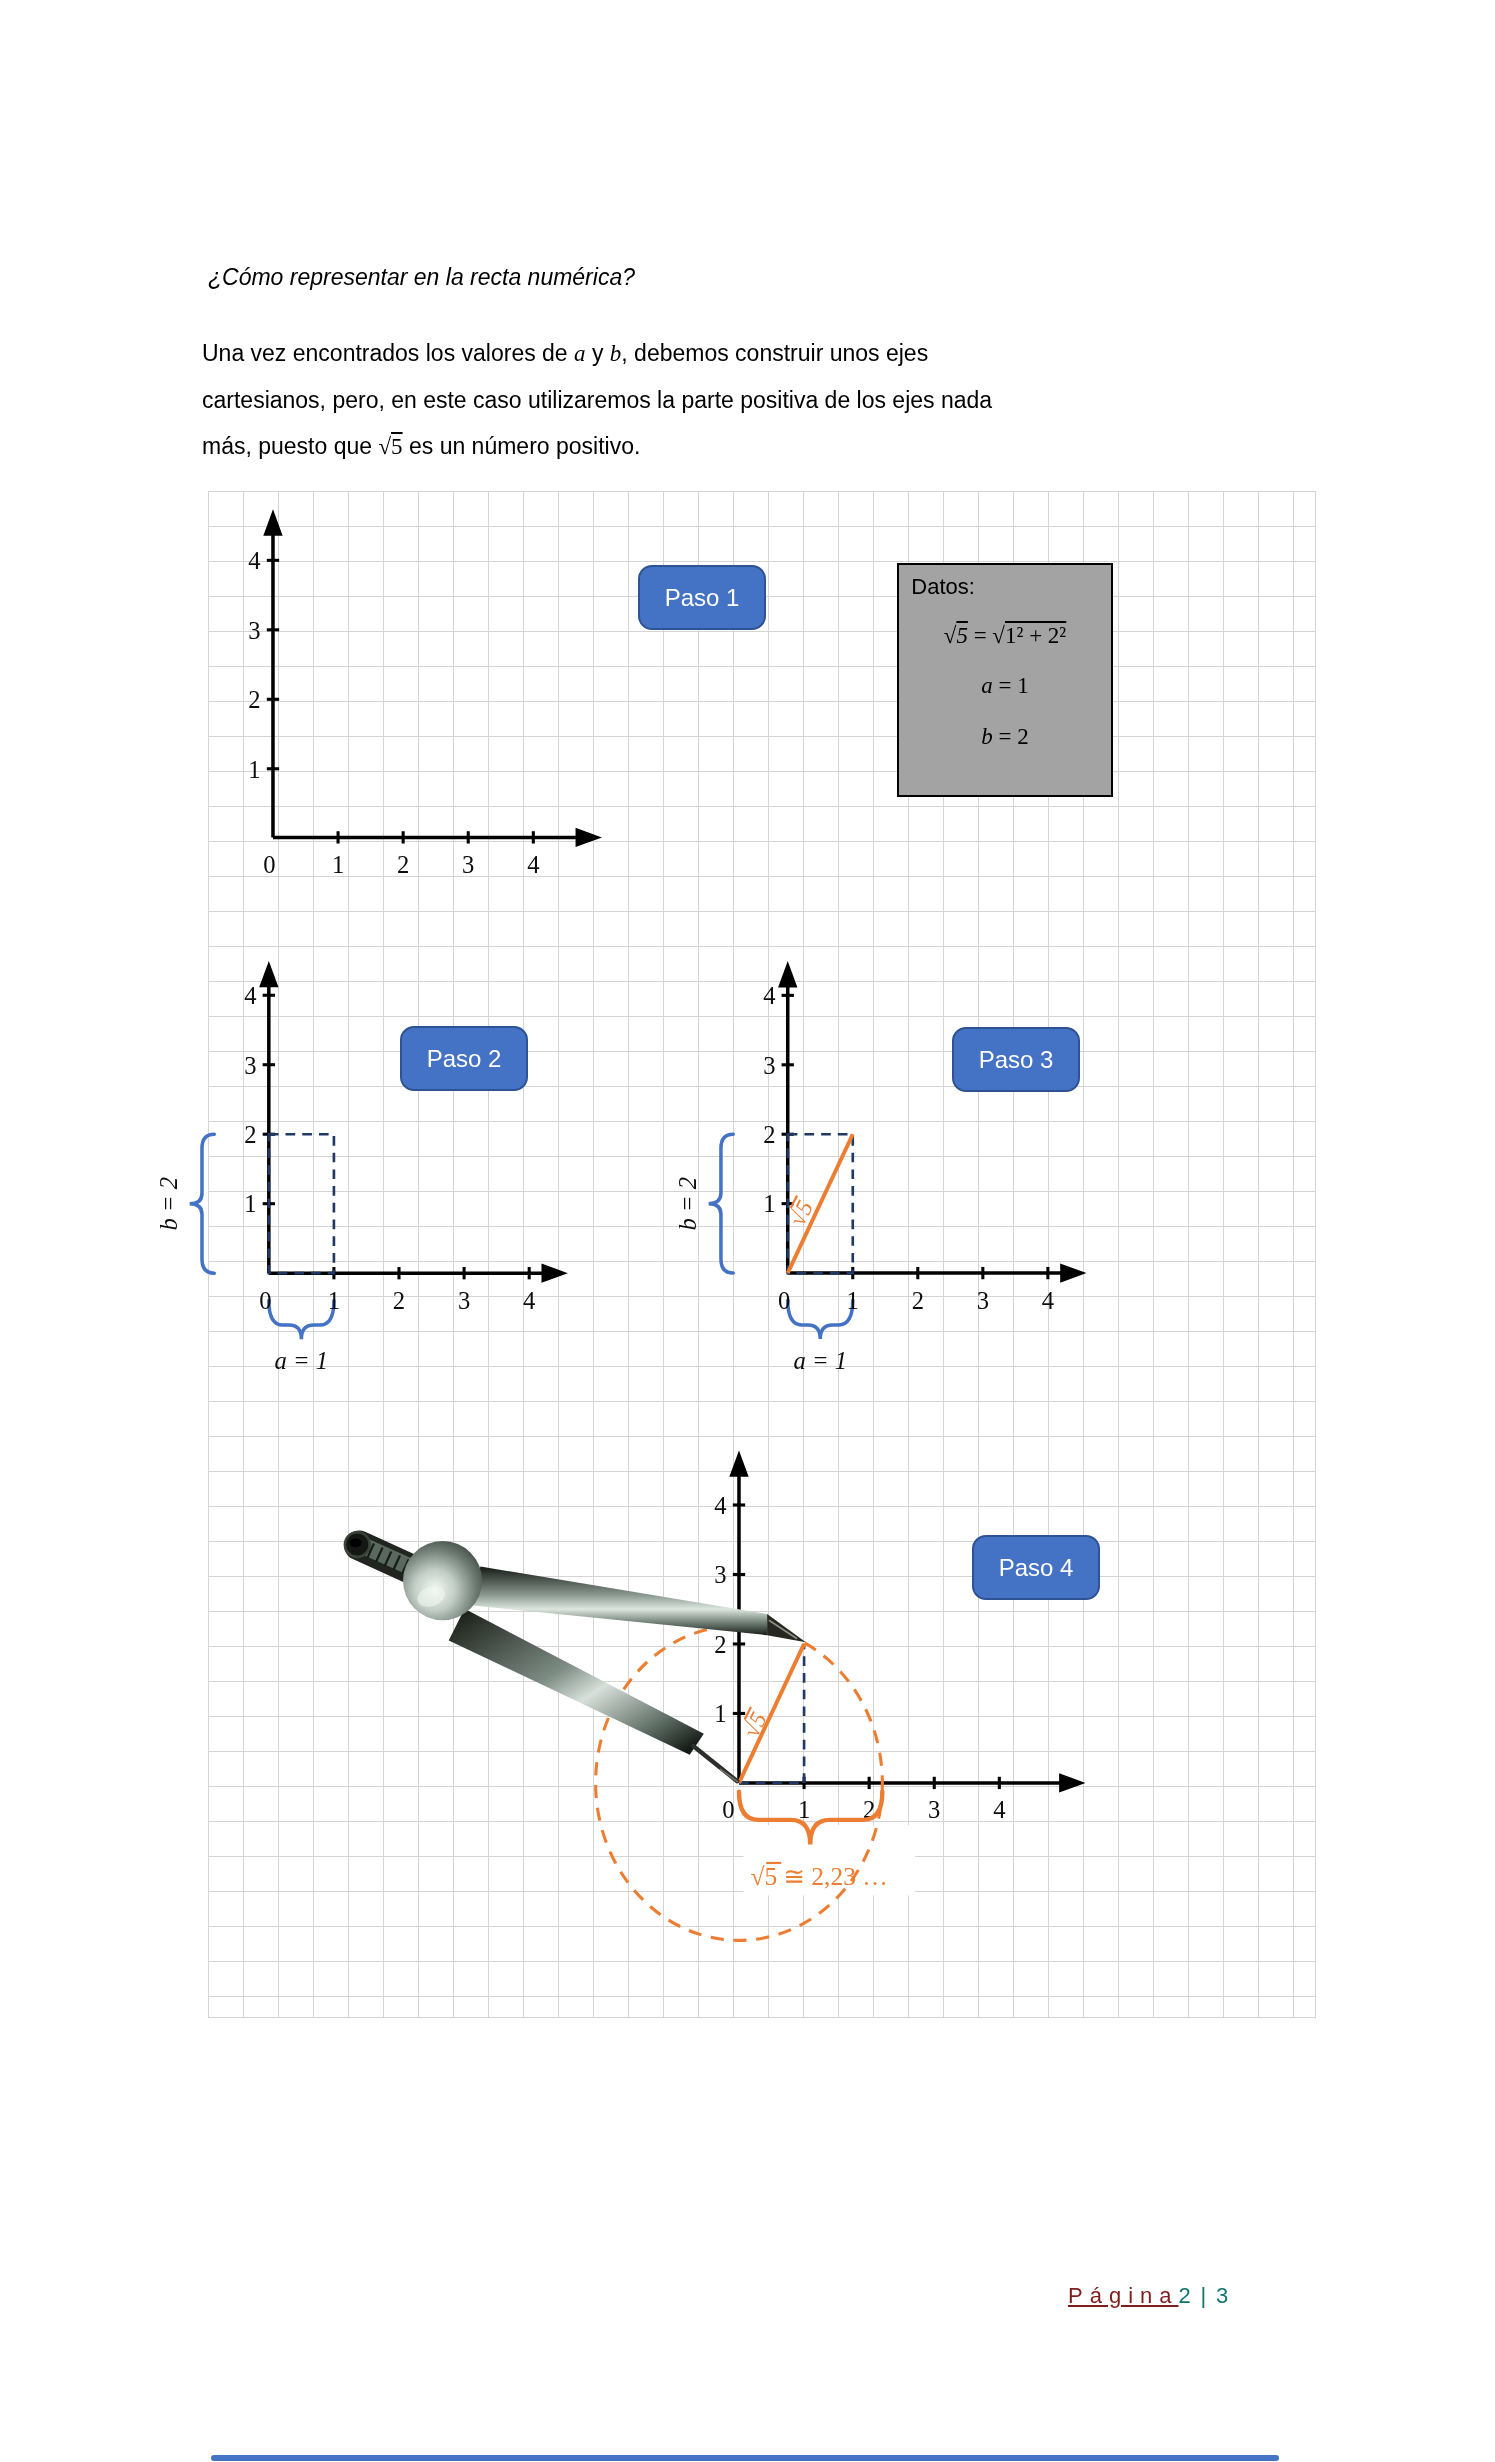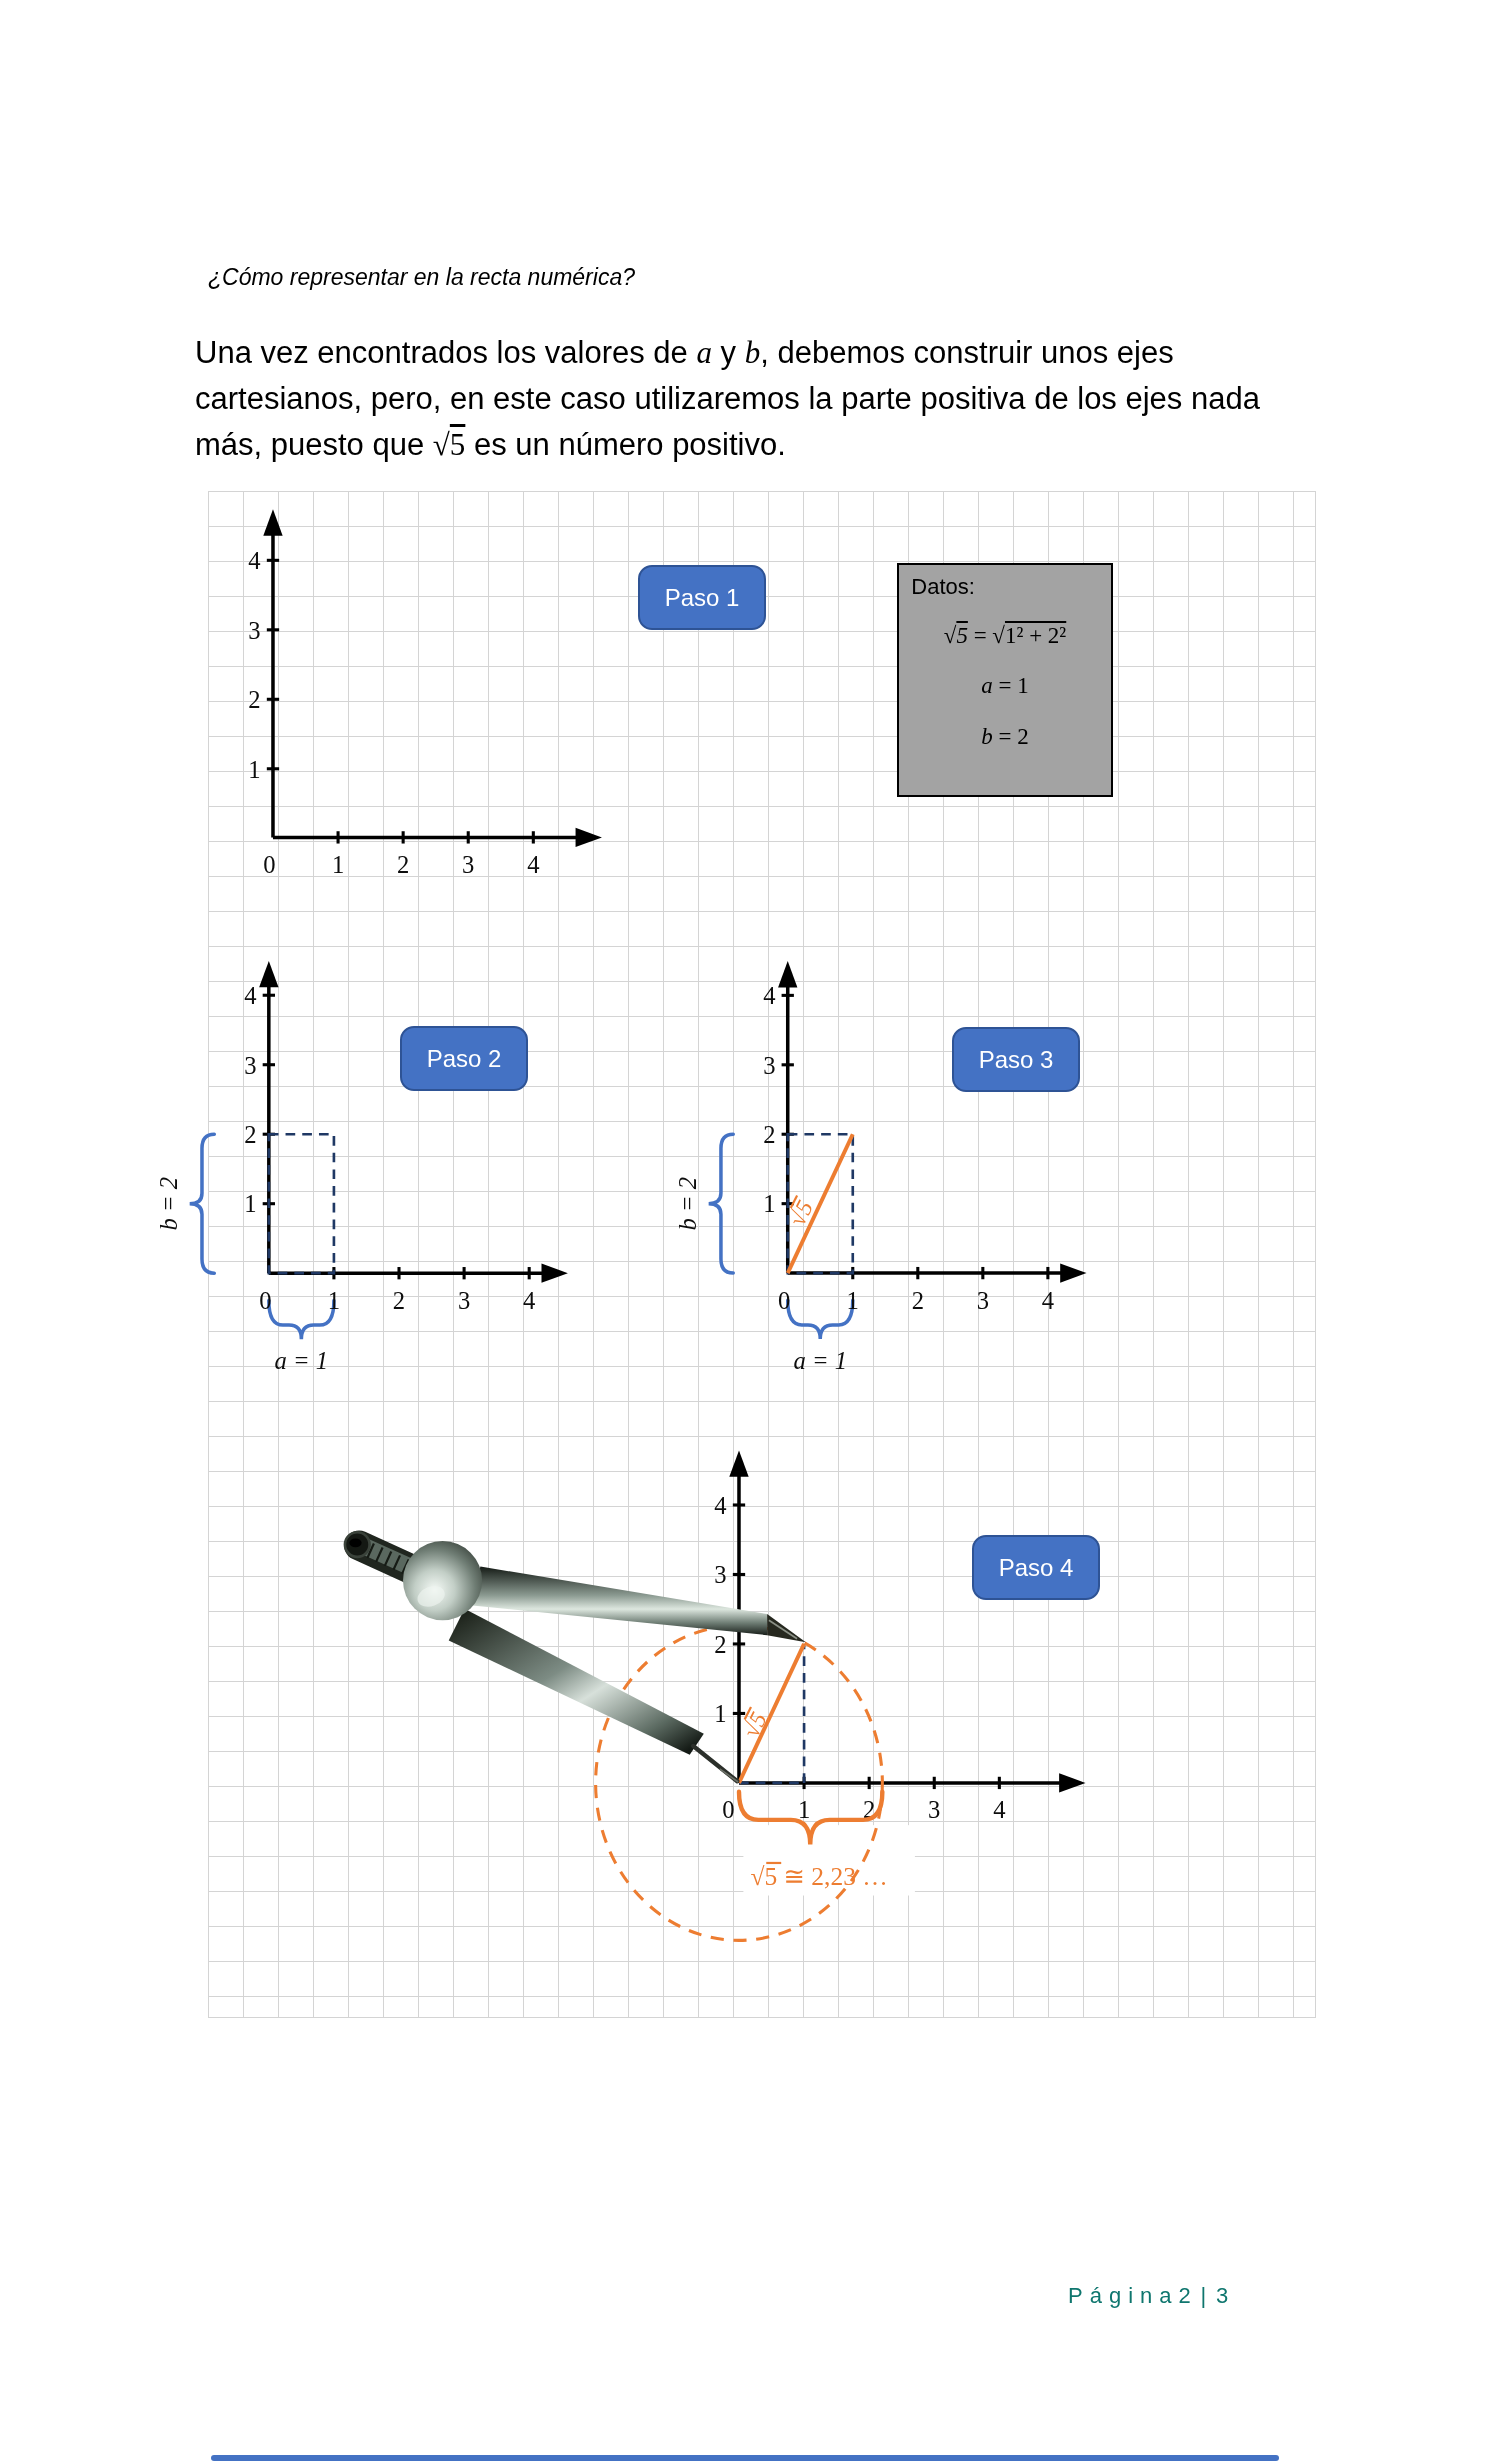--- a/index.html
+++ b/index.html
@@ -3,21 +3,21 @@
 <meta charset="utf-8">
 <style>
   html,body{margin:0;padding:0;background:#ffffff;}
   body{width:1495px;height:2462px;position:relative;overflow:hidden;
        font-family:"Liberation Sans",sans-serif;color:#000;}
 
   .abs{position:absolute;}
 
   
   .doc-title{left:208px;top:264px;font-size:23px;font-style:italic;white-space:nowrap;}
-  .para{left:195px;top:330px;font-size:31px;line-height:46px;}
+  .para{left:202px;top:330px;font-size:23px;line-height:46px;}
   .para .pline{white-space:nowrap;}
   .mvar{font-family:"Liberation Serif",serif;font-style:italic;}
   .vinc{text-decoration:overline;}
   .radsign{font-family:"Liberation Serif",serif;}
 
   
   .grid-area{left:208px;top:491px;width:1107px;height:1526px;background:#fff;
     background-image:
       linear-gradient(to right,#d4d4d4 1.4px,transparent 1.4px),
       linear-gradient(to bottom,#d4d4d4 1.4px,transparent 1.4px);
@@ -36,21 +36,21 @@
   .datos .dline{font-family:"Liberation Serif",serif;font-size:23px;text-align:center;
     margin-top:24.6px;}
 
   
   svg text{font-family:"Liberation Serif",serif;font-size:28px;fill:#0d0d0d;}
   svg text.italic{font-style:italic;}
   svg text.orange{fill:#ED7D31;font-style:italic;}
 
   
   .footer{left:1068px;top:2283px;font-size:22px;white-space:nowrap;}
-  .footer .fword{color:#0f766e;letter-spacing:7px;}
+  .footer .fword{color:#7f1d1d;letter-spacing:7px;text-decoration:underline;}
   .footer .fnums{color:#0f766e;letter-spacing:1.8px;}
 
   .bottom-bar{left:211px;top:2455px;width:1068px;height:6.2px;background:#4472C4;border-radius:3.5px;}
 </style>
 </head>
 <body>
 
 <div class="abs doc-title">¿Cómo representar en la recta numérica?</div>
 
 <div class="abs para">

